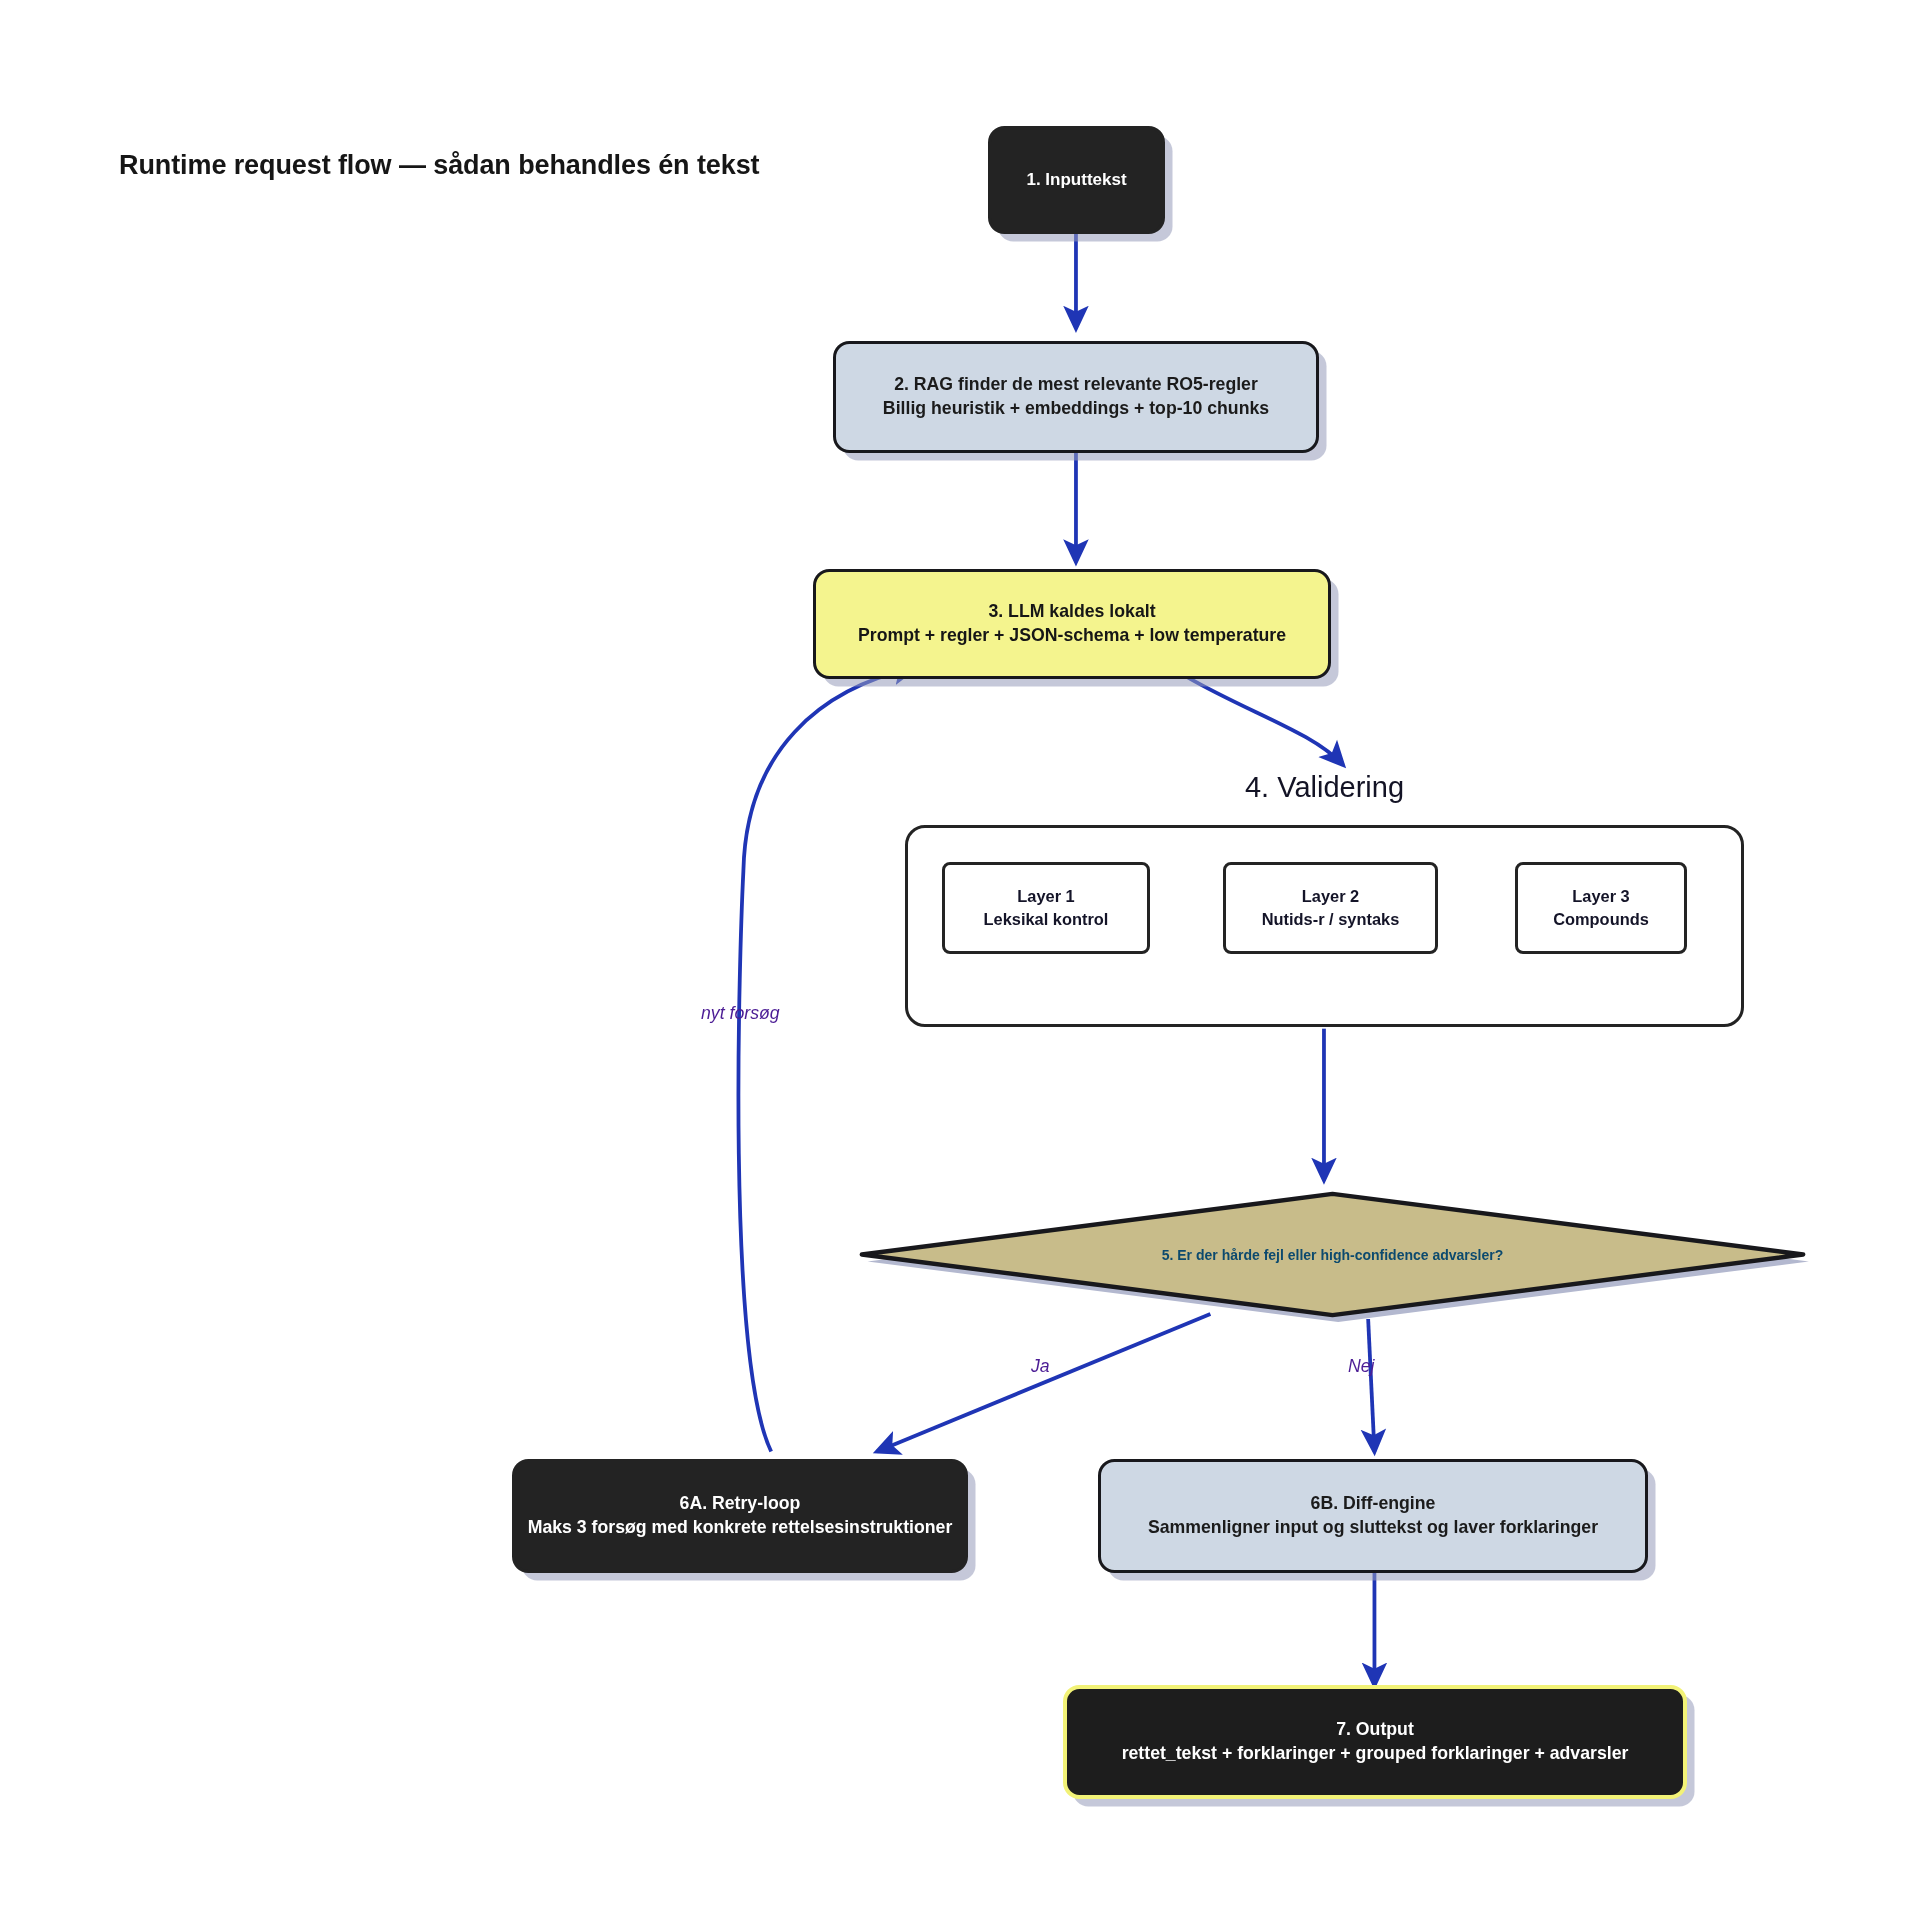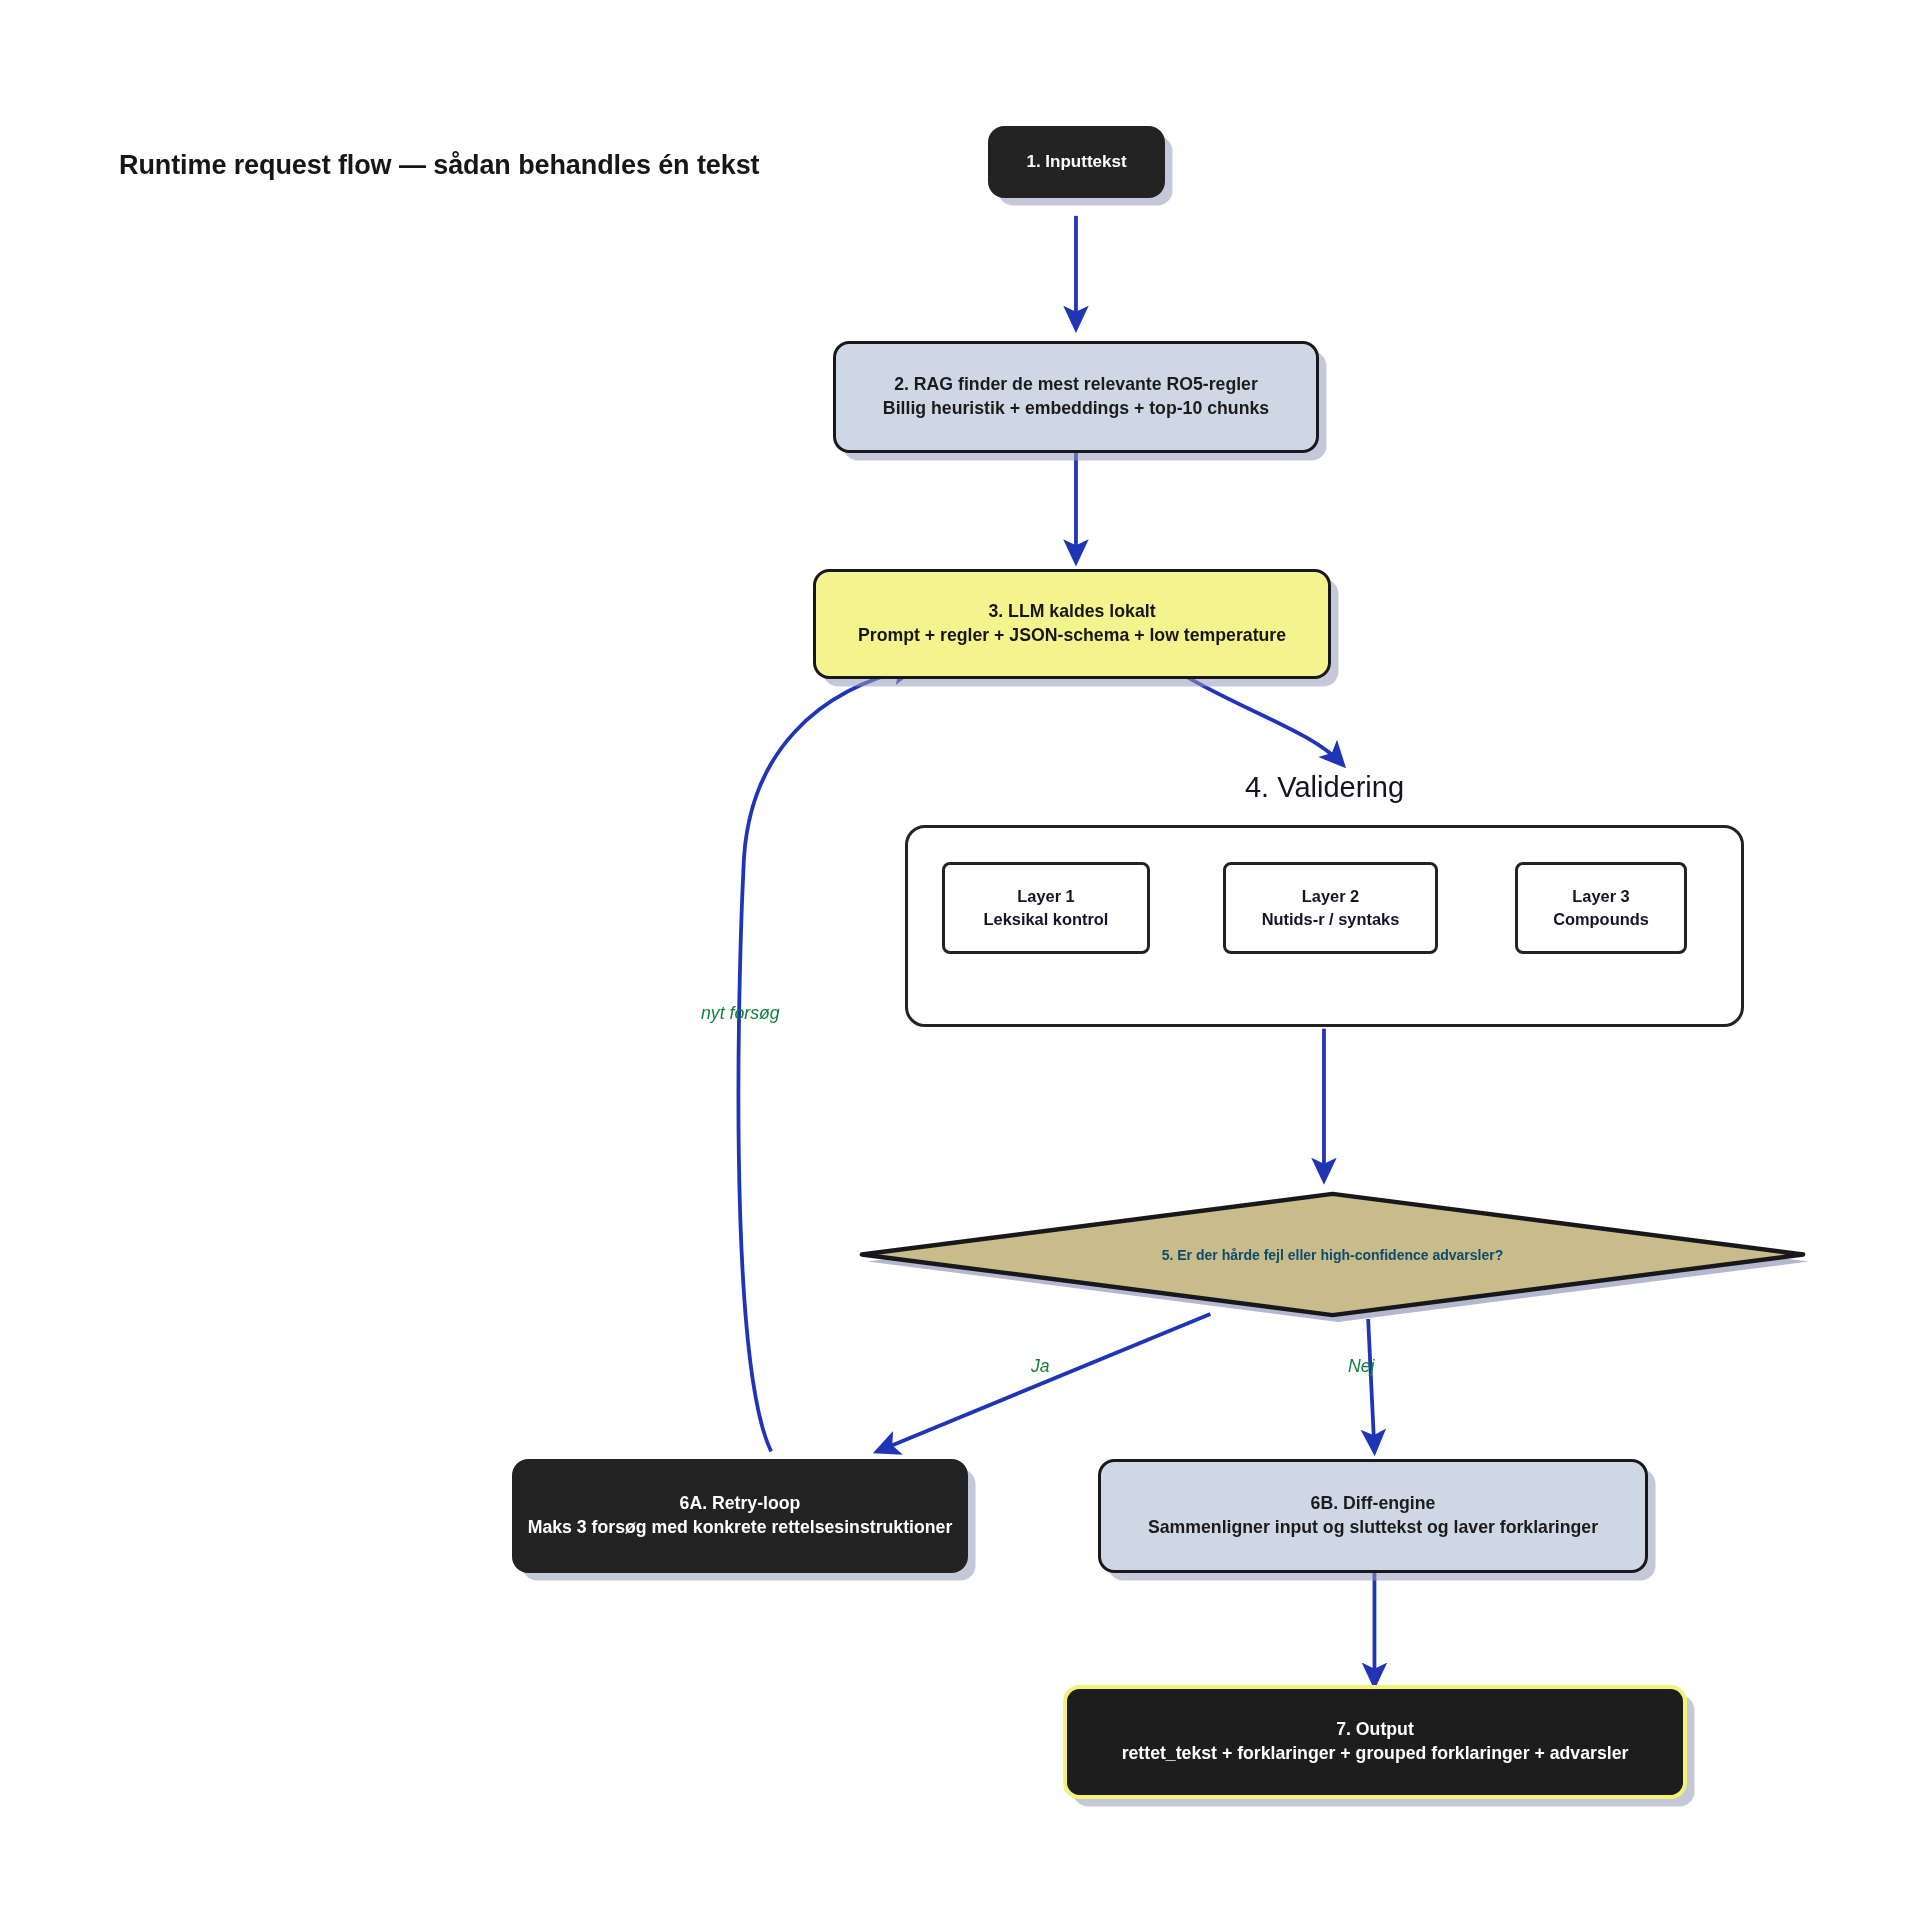--- a/index.html
+++ b/index.html
@@ -138,21 +138,21 @@
     width: 959px; height: 139px;
     display: flex; align-items: center; justify-content: center;
     font-size: 14px; font-weight: bold; color: #0c4a6e;
     white-space: nowrap;
   }
   
   .edge-label {
     position: absolute;
     font-size: 17.7px;
     font-style: italic;
-    color: #15803d;
+    color: #4c1d95;
     white-space: nowrap;
     z-index: 4;
   }
 </style>
 </head>
 <body>
 
 <div id="canvas">
 
   <svg id="edges" viewBox="0 0 3052 3036" width="1926" height="1916">
@@ -177,21 +177,21 @@
 
       <path d="M 1222 2300 C 1150 2150 1172 1500 1178 1380
                C 1182 1190 1300 1090 1450 1058"></path>
 
       <path d="M 2178 2492 L 2178 2670"></path>
     </g>
   </svg>
 
   <div id="title">Runtime request flow — sådan behandles én tekst</div>
 
-  <div class="node dark" style="left:988px; top:126px; width:177px; height:72px; font-size:17px; font-weight:bold;">
+  <div class="node dark" style="left:988px; top:126px; width:177px; height:108px; font-size:17px; font-weight:bold;">
     <span class="line">1. Inputtekst</span>
   </div>
 
   <div class="node blue" style="left:833px; top:341px; width:486px; height:112px; font-size:17.7px; font-weight:bold;">
     <span class="line">2. RAG finder de mest relevante RO5-regler</span>
     <span class="line">Billig heuristik + embeddings + top-10 chunks</span>
   </div>
 
   <div class="node yellow" style="left:813px; top:569px; width:518px; height:110px; font-size:17.7px; font-weight:bold;">
     <span class="line">3. LLM kaldes lokalt</span>

